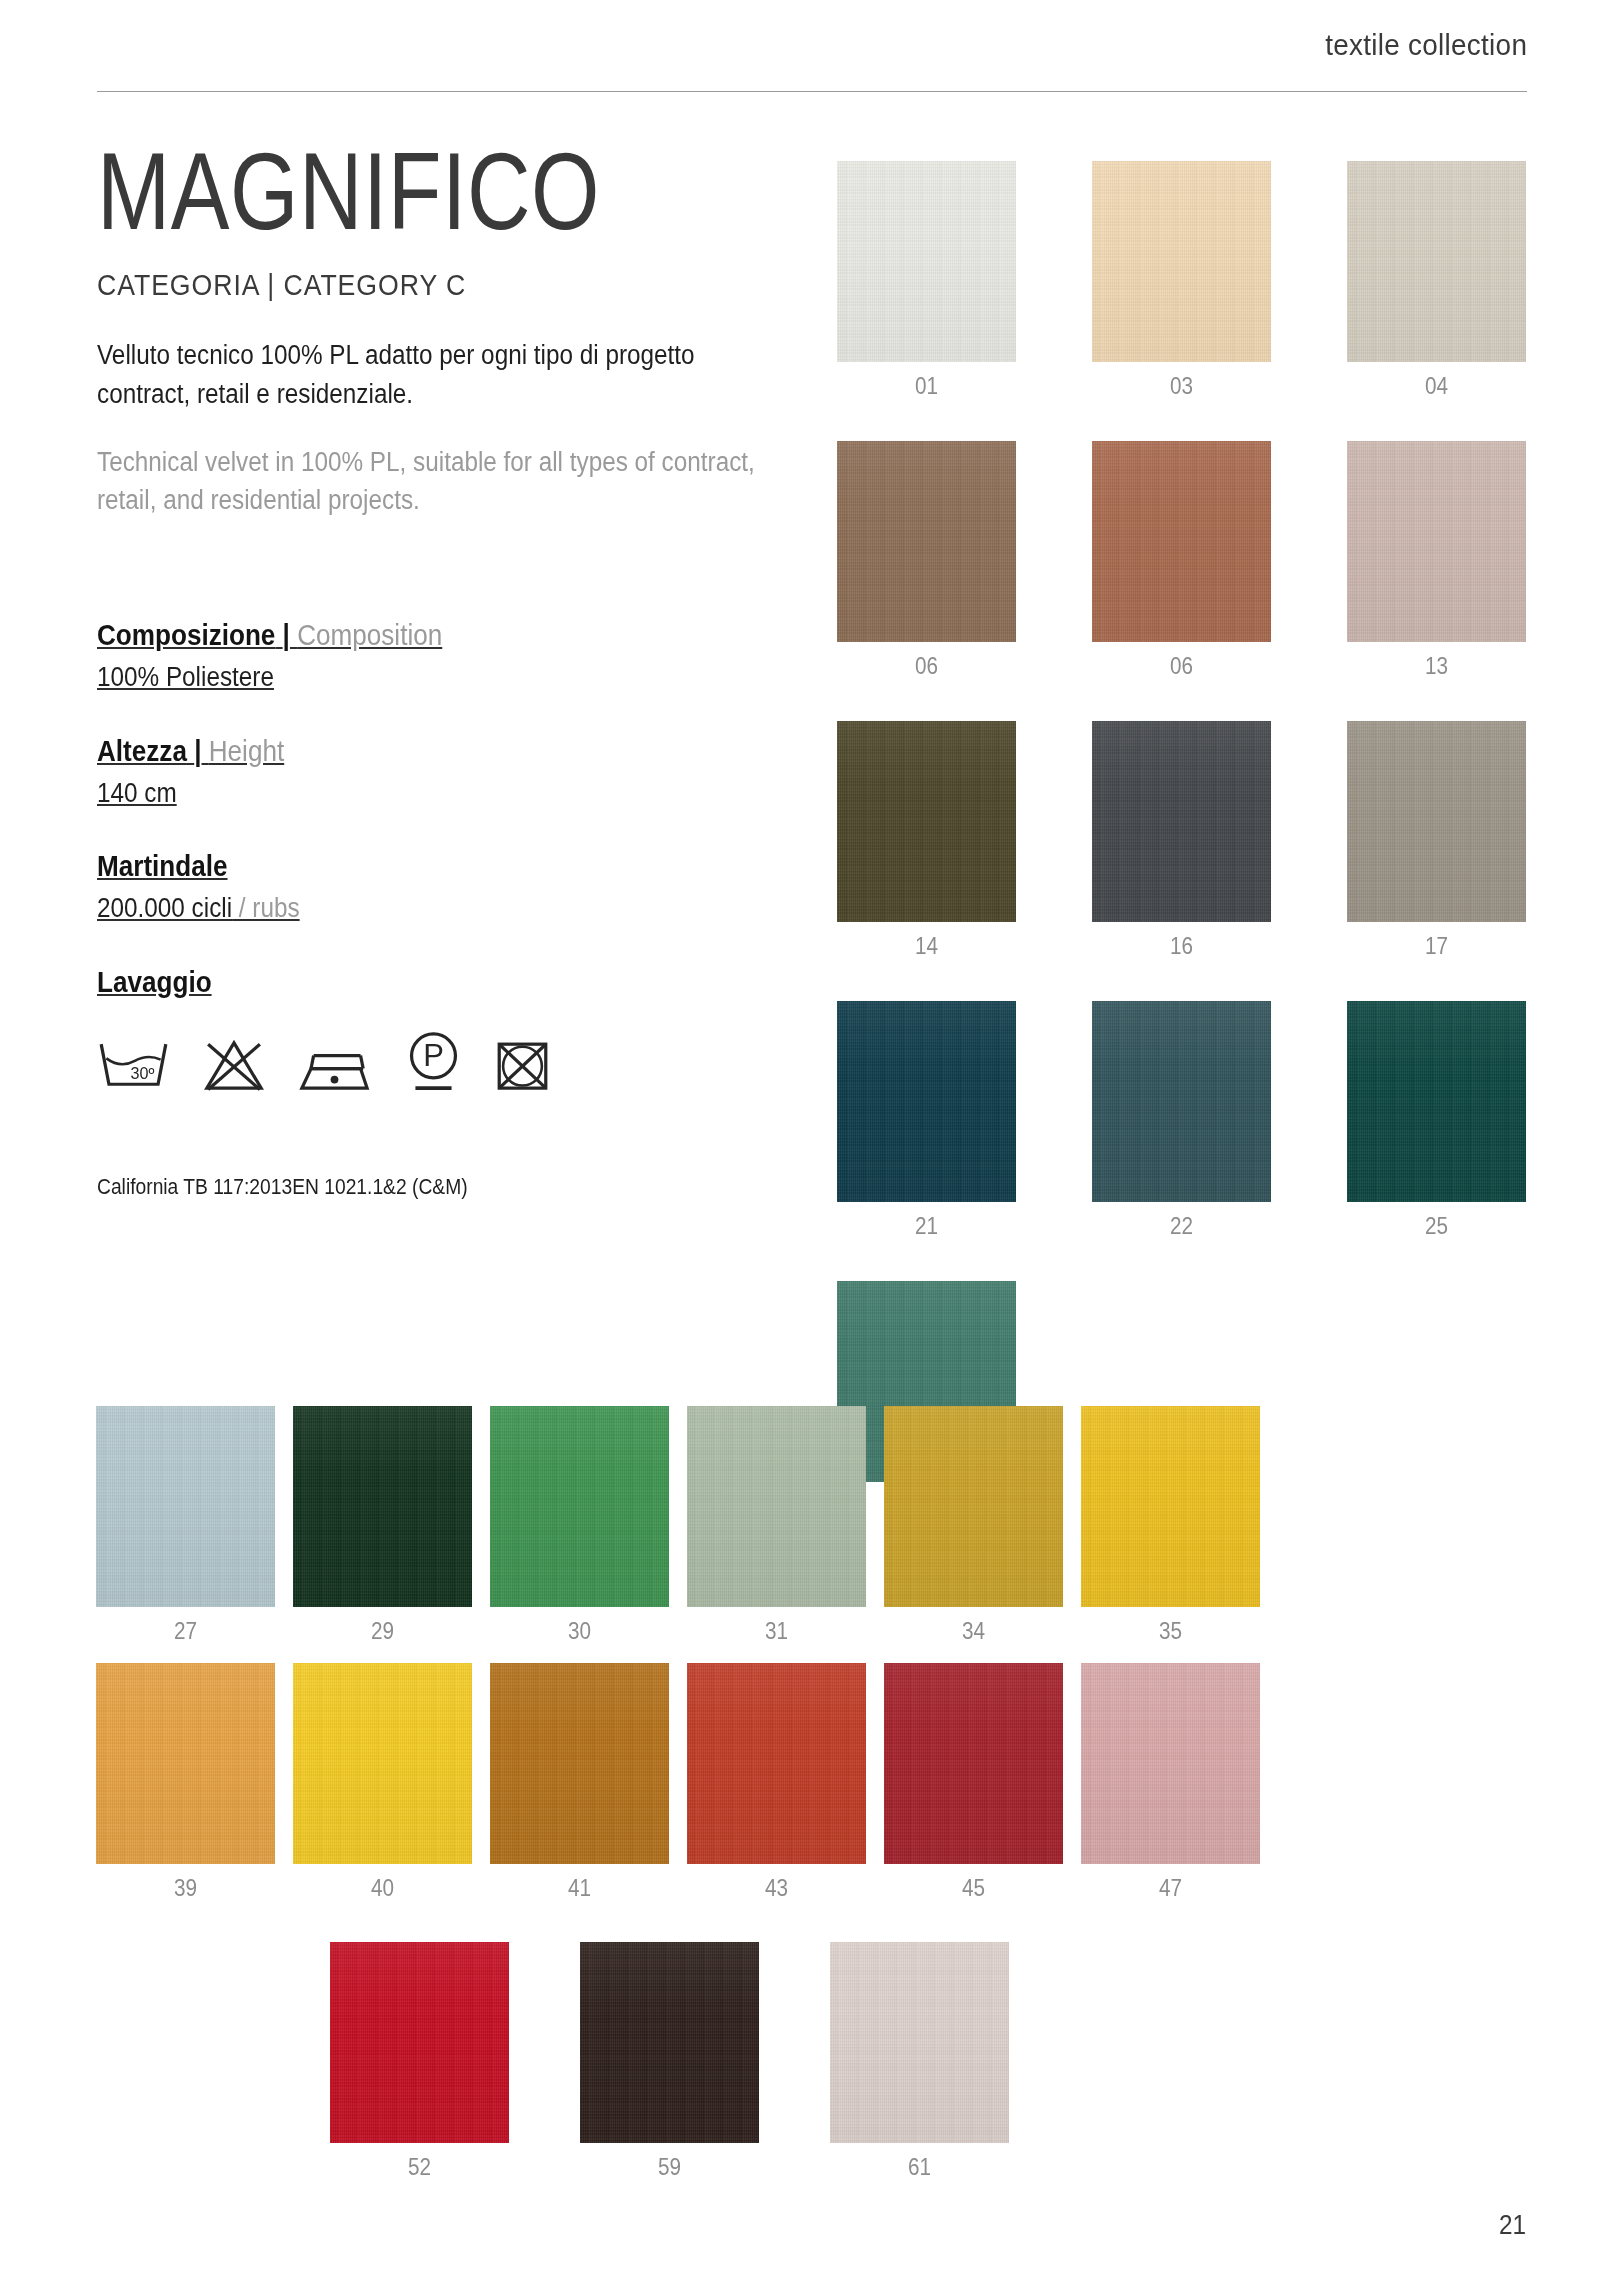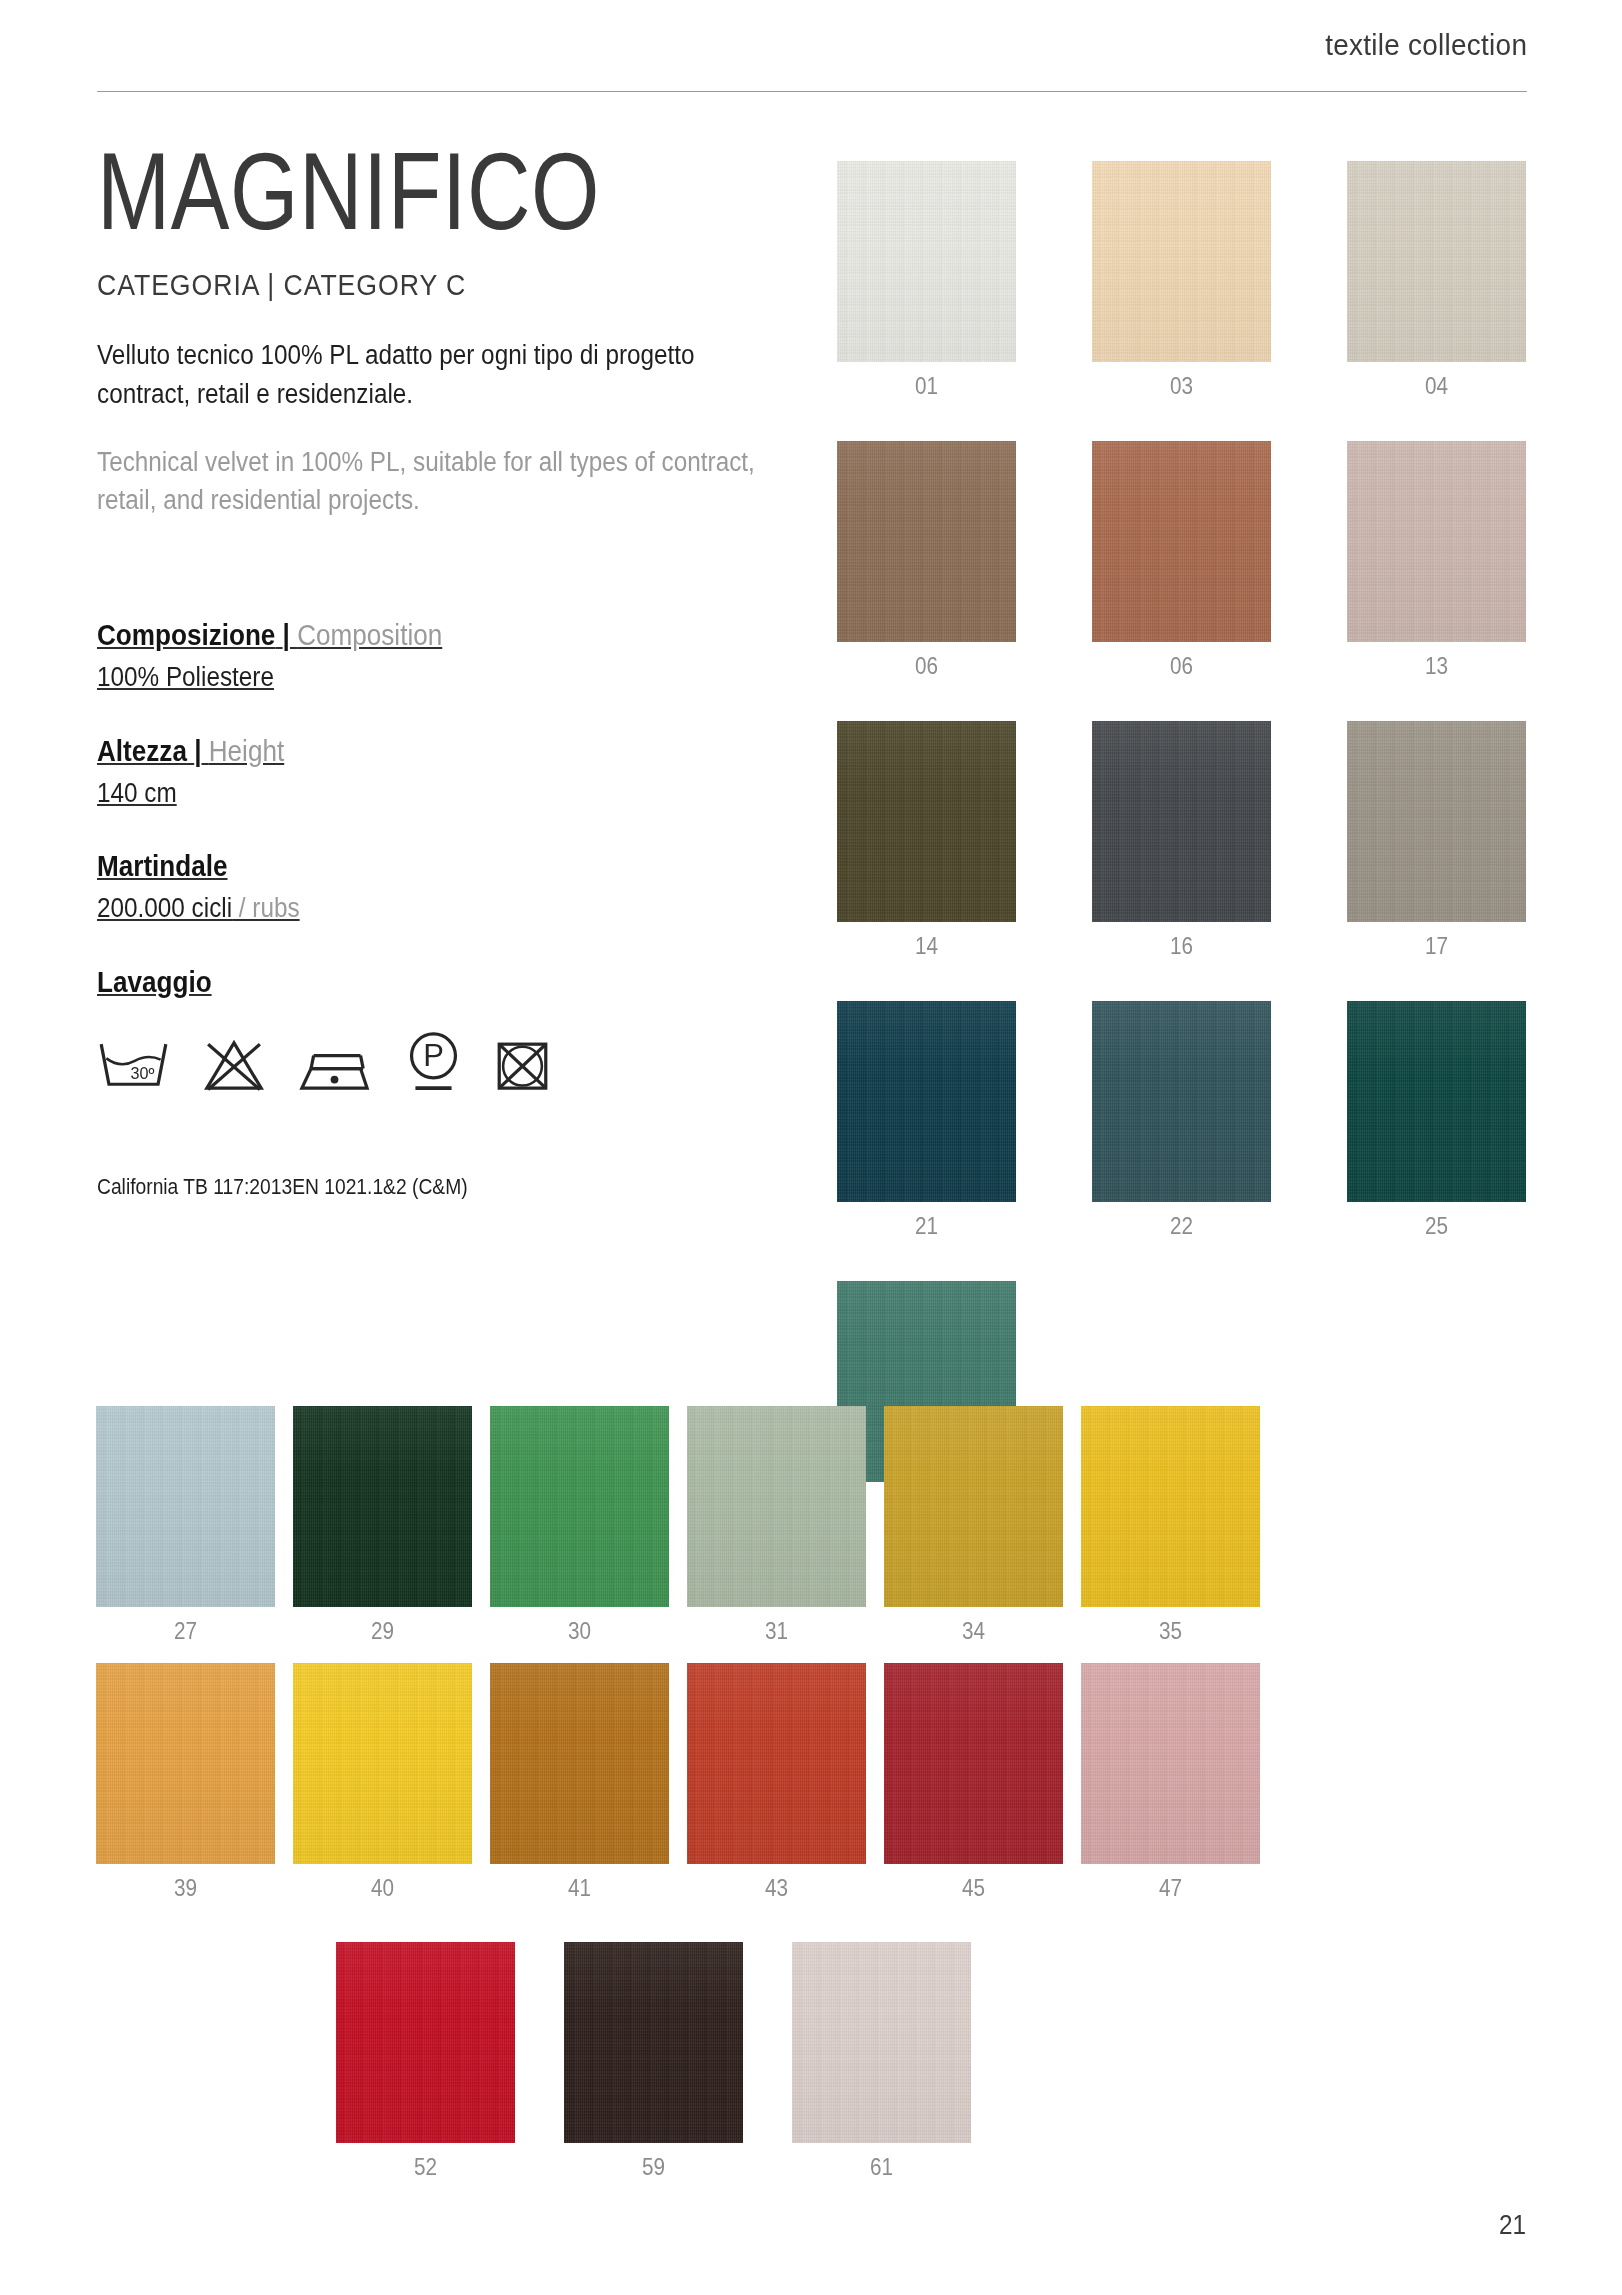--- a/index.html
+++ b/index.html
@@ -185,26 +185,26 @@
     display: grid;
     grid-template-columns: repeat(6, 179px);
     column-gap: 71px;
     row-gap: 41px;
     gap: 18px;
   }
 
   
   #grid-last {
     position: absolute;
-    left: 108px;
+    left: 80px;
     top: 1942px;
     width: 1430px;
     display: grid;
     grid-template-columns: repeat(6, 179px);
-    column-gap: 49px;
+    column-gap: 71px;
   }
   #grid-last .swatch:first-child { grid-column: 2; }
 
   
   #page-number {
     position: absolute;
     right: 97px;
     top: 2210px;
     font-size: 27px;
     font-weight: 300;

